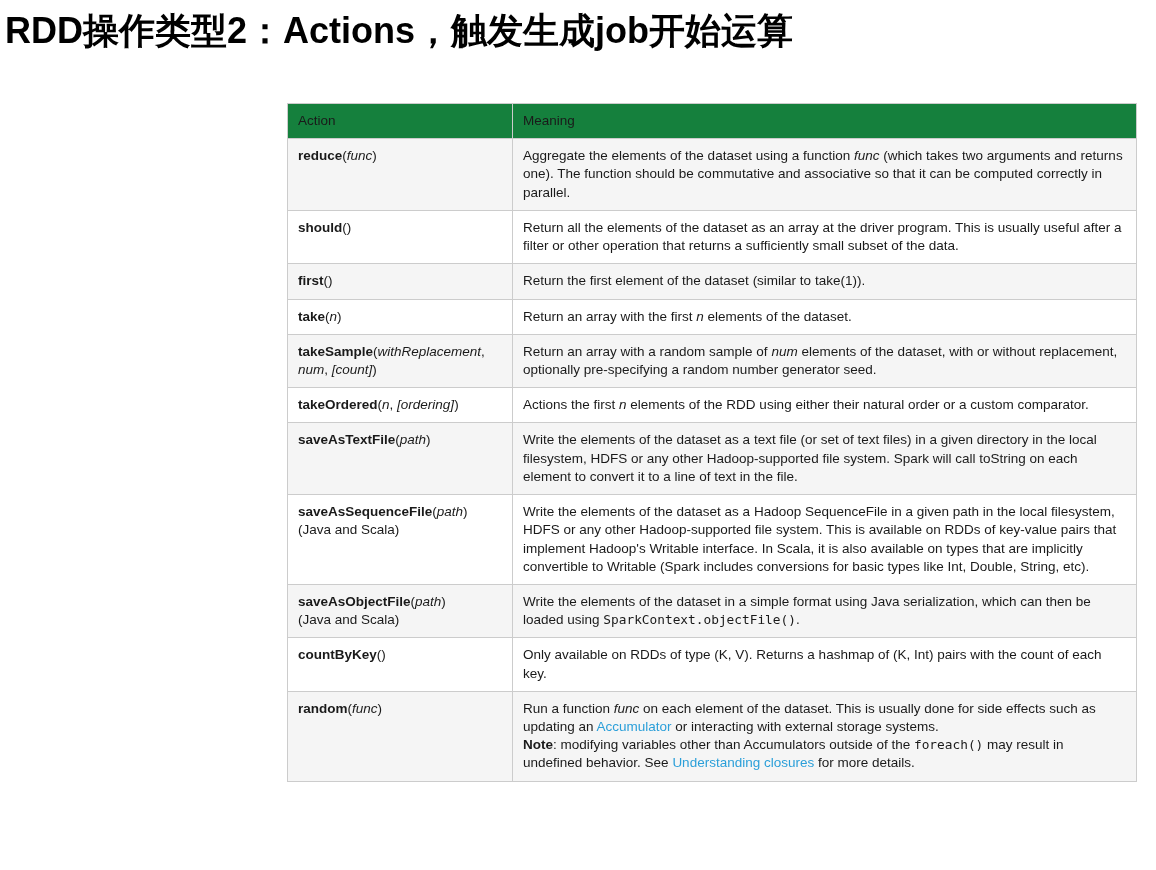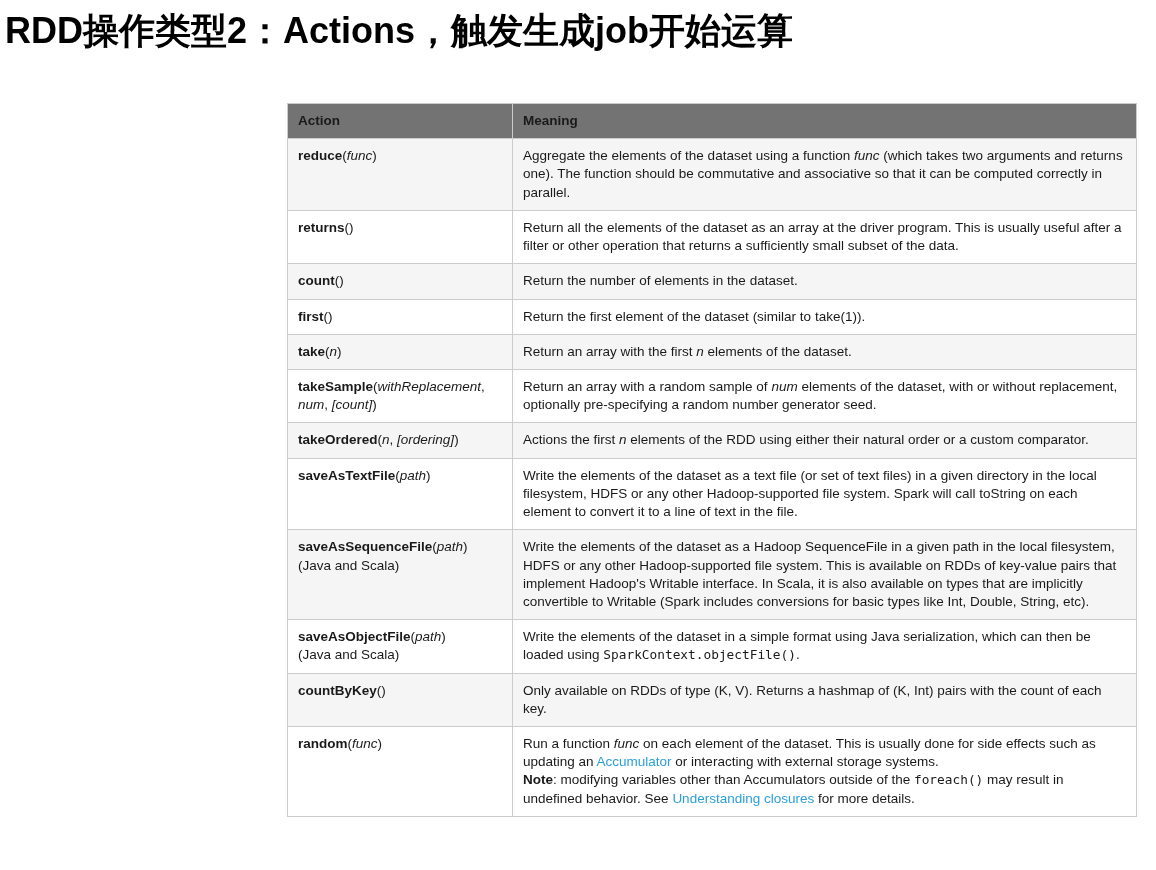--- a/index.html
+++ b/index.html
@@ -42,22 +42,22 @@
     background: #ffffff;
   }
   .actions-table th, .actions-table td {
     border: 1px solid var(--border);
     padding: 8px 10px;
     text-align: left;
     vertical-align: top;
   }
   .actions-table col.col-action { width: 225px; }
   .actions-table thead th {
-    font-weight: 700;
-    background: #737373;
+    font-weight: 400;
+    background: #15803d;
   }
   .actions-table tbody tr:nth-child(odd) { background: var(--stripe); }
   .actions-table tbody tr:nth-child(even) { background: #ffffff; }
   .seg-b { font-weight: 700; }
   .seg-i { font-style: italic; }
   .seg-code {
     font-family: "DejaVu Sans Mono", monospace;
     font-size: 12.8px;
     line-height: 1;
     text-align: center;
@@ -85,26 +85,22 @@
         <th>Action</th>
         <th>Meaning</th>
       </tr>
     </thead>
     <tbody id="table-body">
         <tr>
           <td><span class="seg-b">reduce</span><span class="seg-t">(</span><span class="seg-i">func</span><span class="seg-t">)</span></td>
           <td><span class="seg-t">Aggregate the elements of the dataset using a function </span><span class="seg-i">func</span><span class="seg-t"> (which takes two arguments and returns one). The function should be commutative and associative so that it can be computed correctly in parallel.</span></td>
         </tr>
         <tr>
-          <td><span class="seg-b">returns</span><span class="seg-t">()</span></td>
+          <td><span class="seg-b">should</span><span class="seg-t">()</span></td>
           <td><span class="seg-t">Return all the elements of the dataset as an array at the driver program. This is usually useful after a filter or other operation that returns a sufficiently small subset of the data.</span></td>
-        </tr>
-        <tr>
-          <td><span class="seg-b">count</span><span class="seg-t">()</span></td>
-          <td><span class="seg-t">Return the number of elements in the dataset.</span></td>
         </tr>
         <tr>
           <td><span class="seg-b">first</span><span class="seg-t">()</span></td>
           <td><span class="seg-t">Return the first element of the dataset (similar to take(1)).</span></td>
         </tr>
         <tr>
           <td><span class="seg-b">take</span><span class="seg-t">(</span><span class="seg-i">n</span><span class="seg-t">)</span></td>
           <td><span class="seg-t">Return an array with the first </span><span class="seg-i">n</span><span class="seg-t"> elements of the dataset.</span></td>
         </tr>
         <tr>

